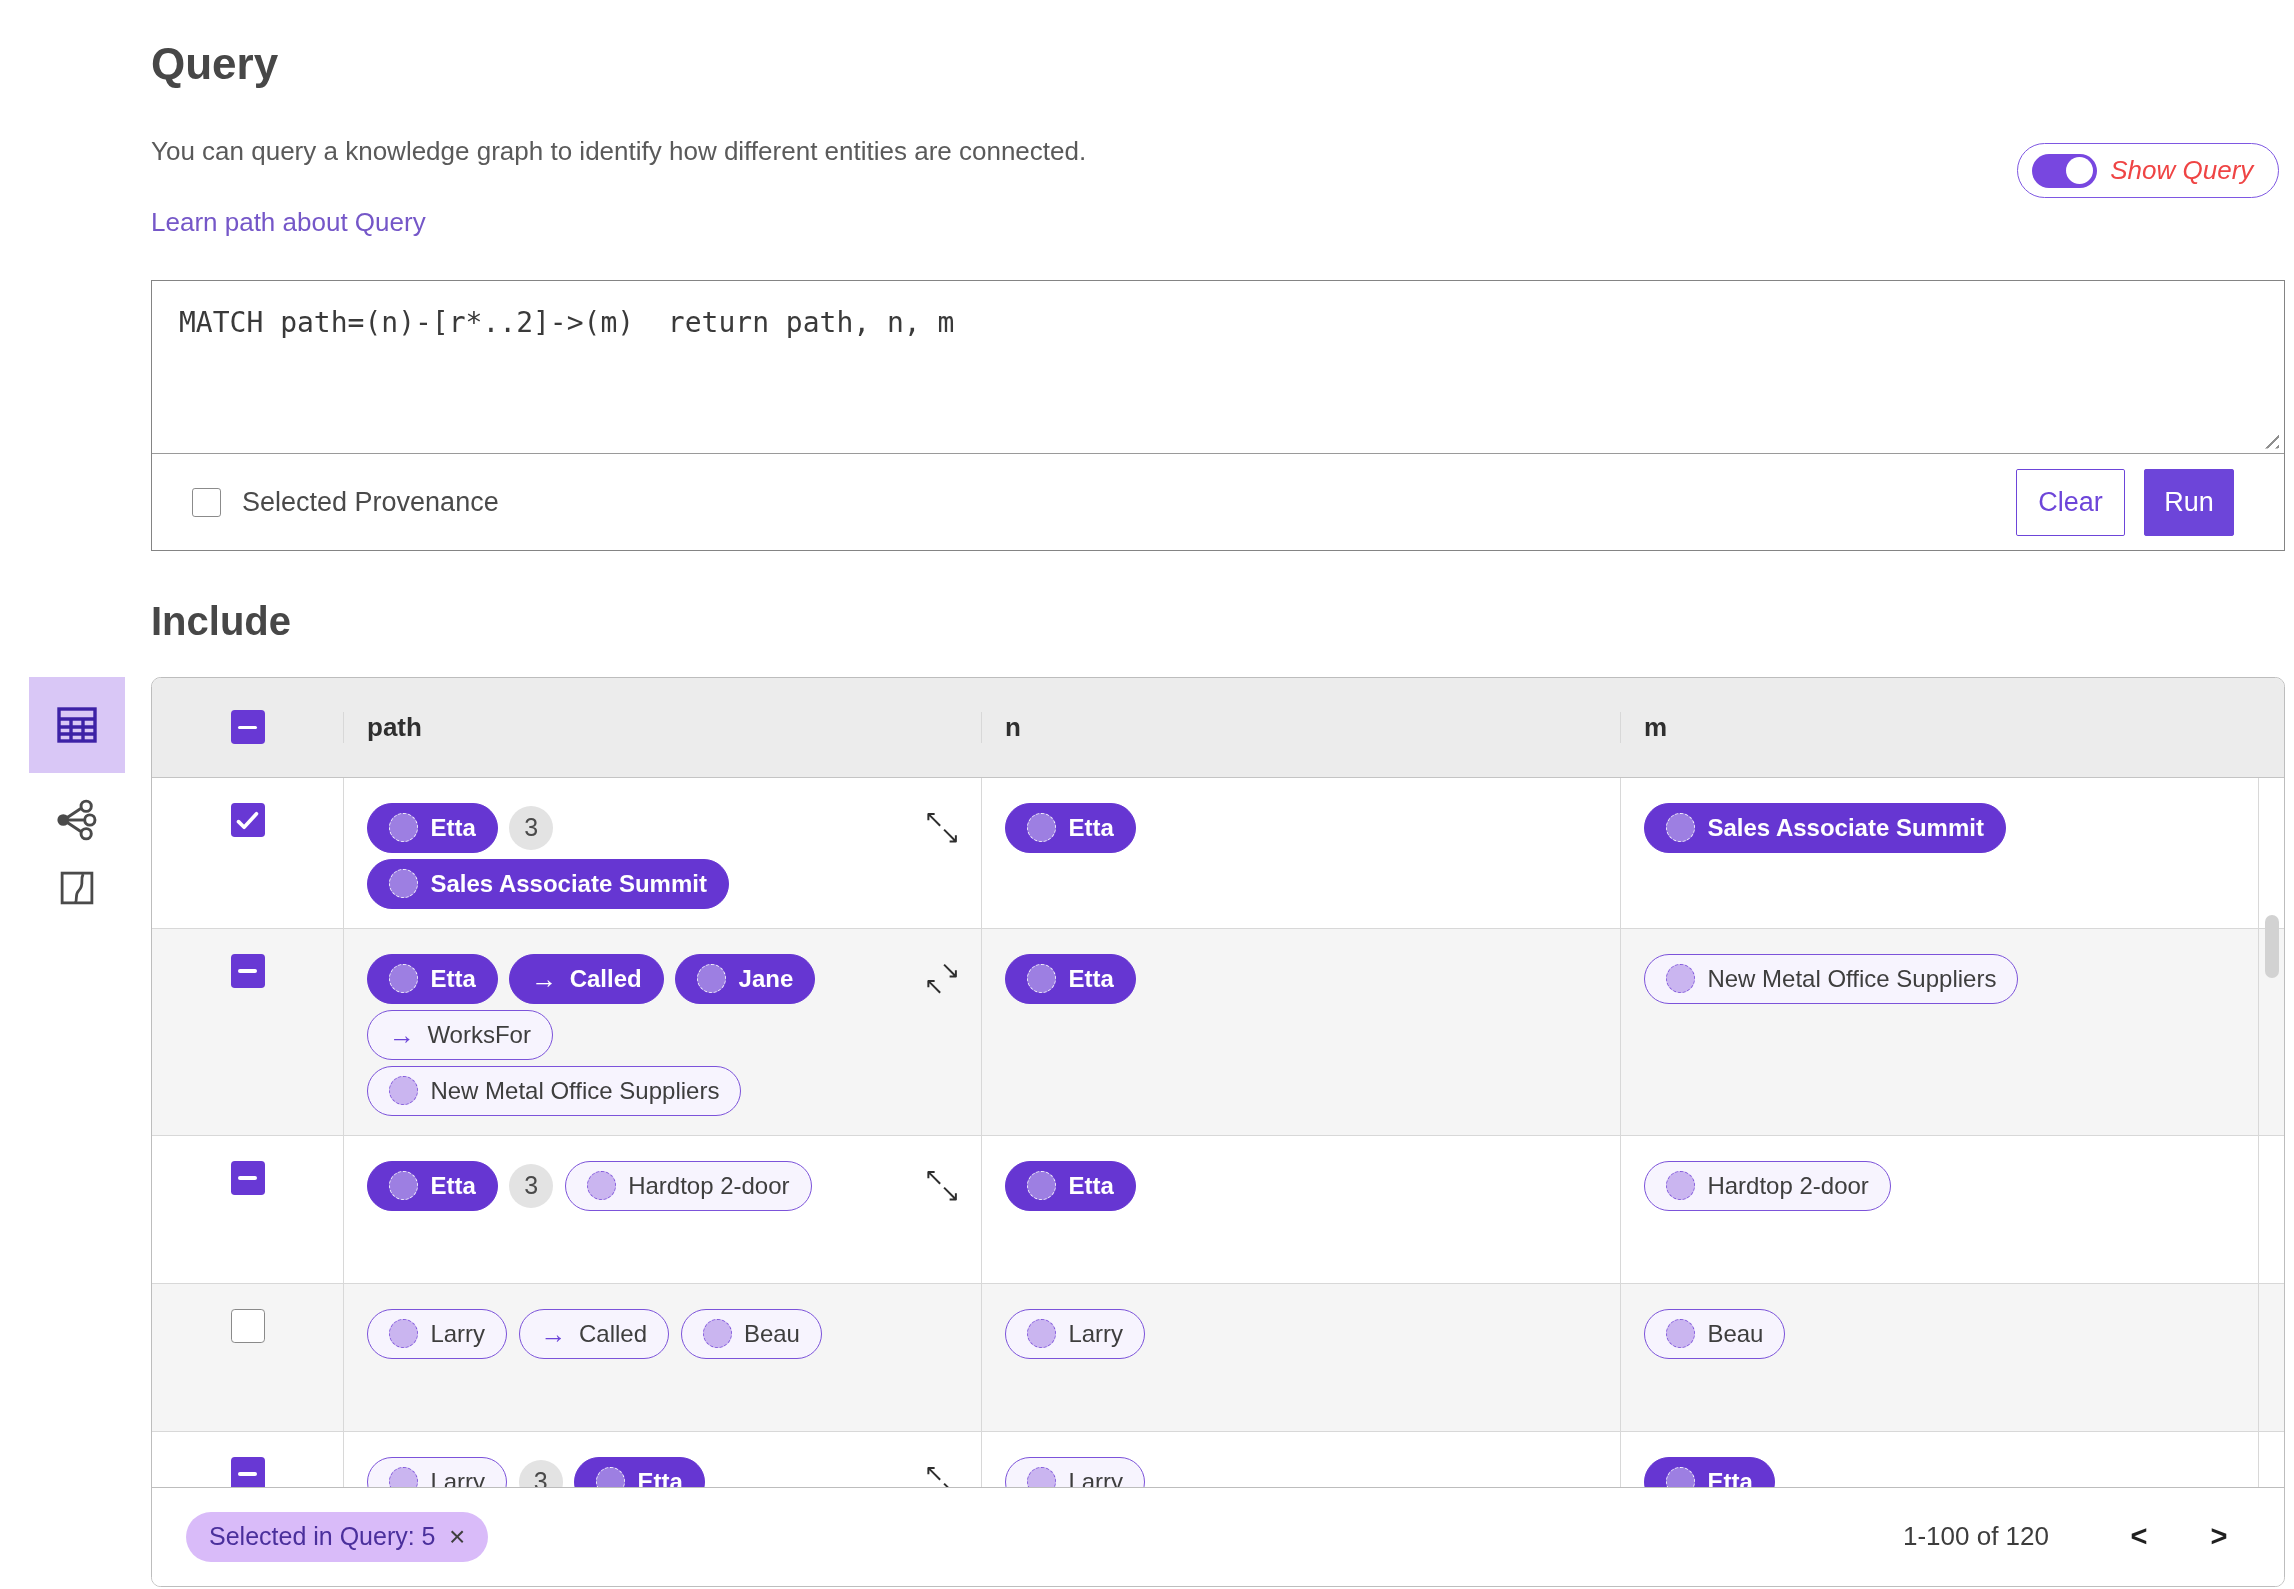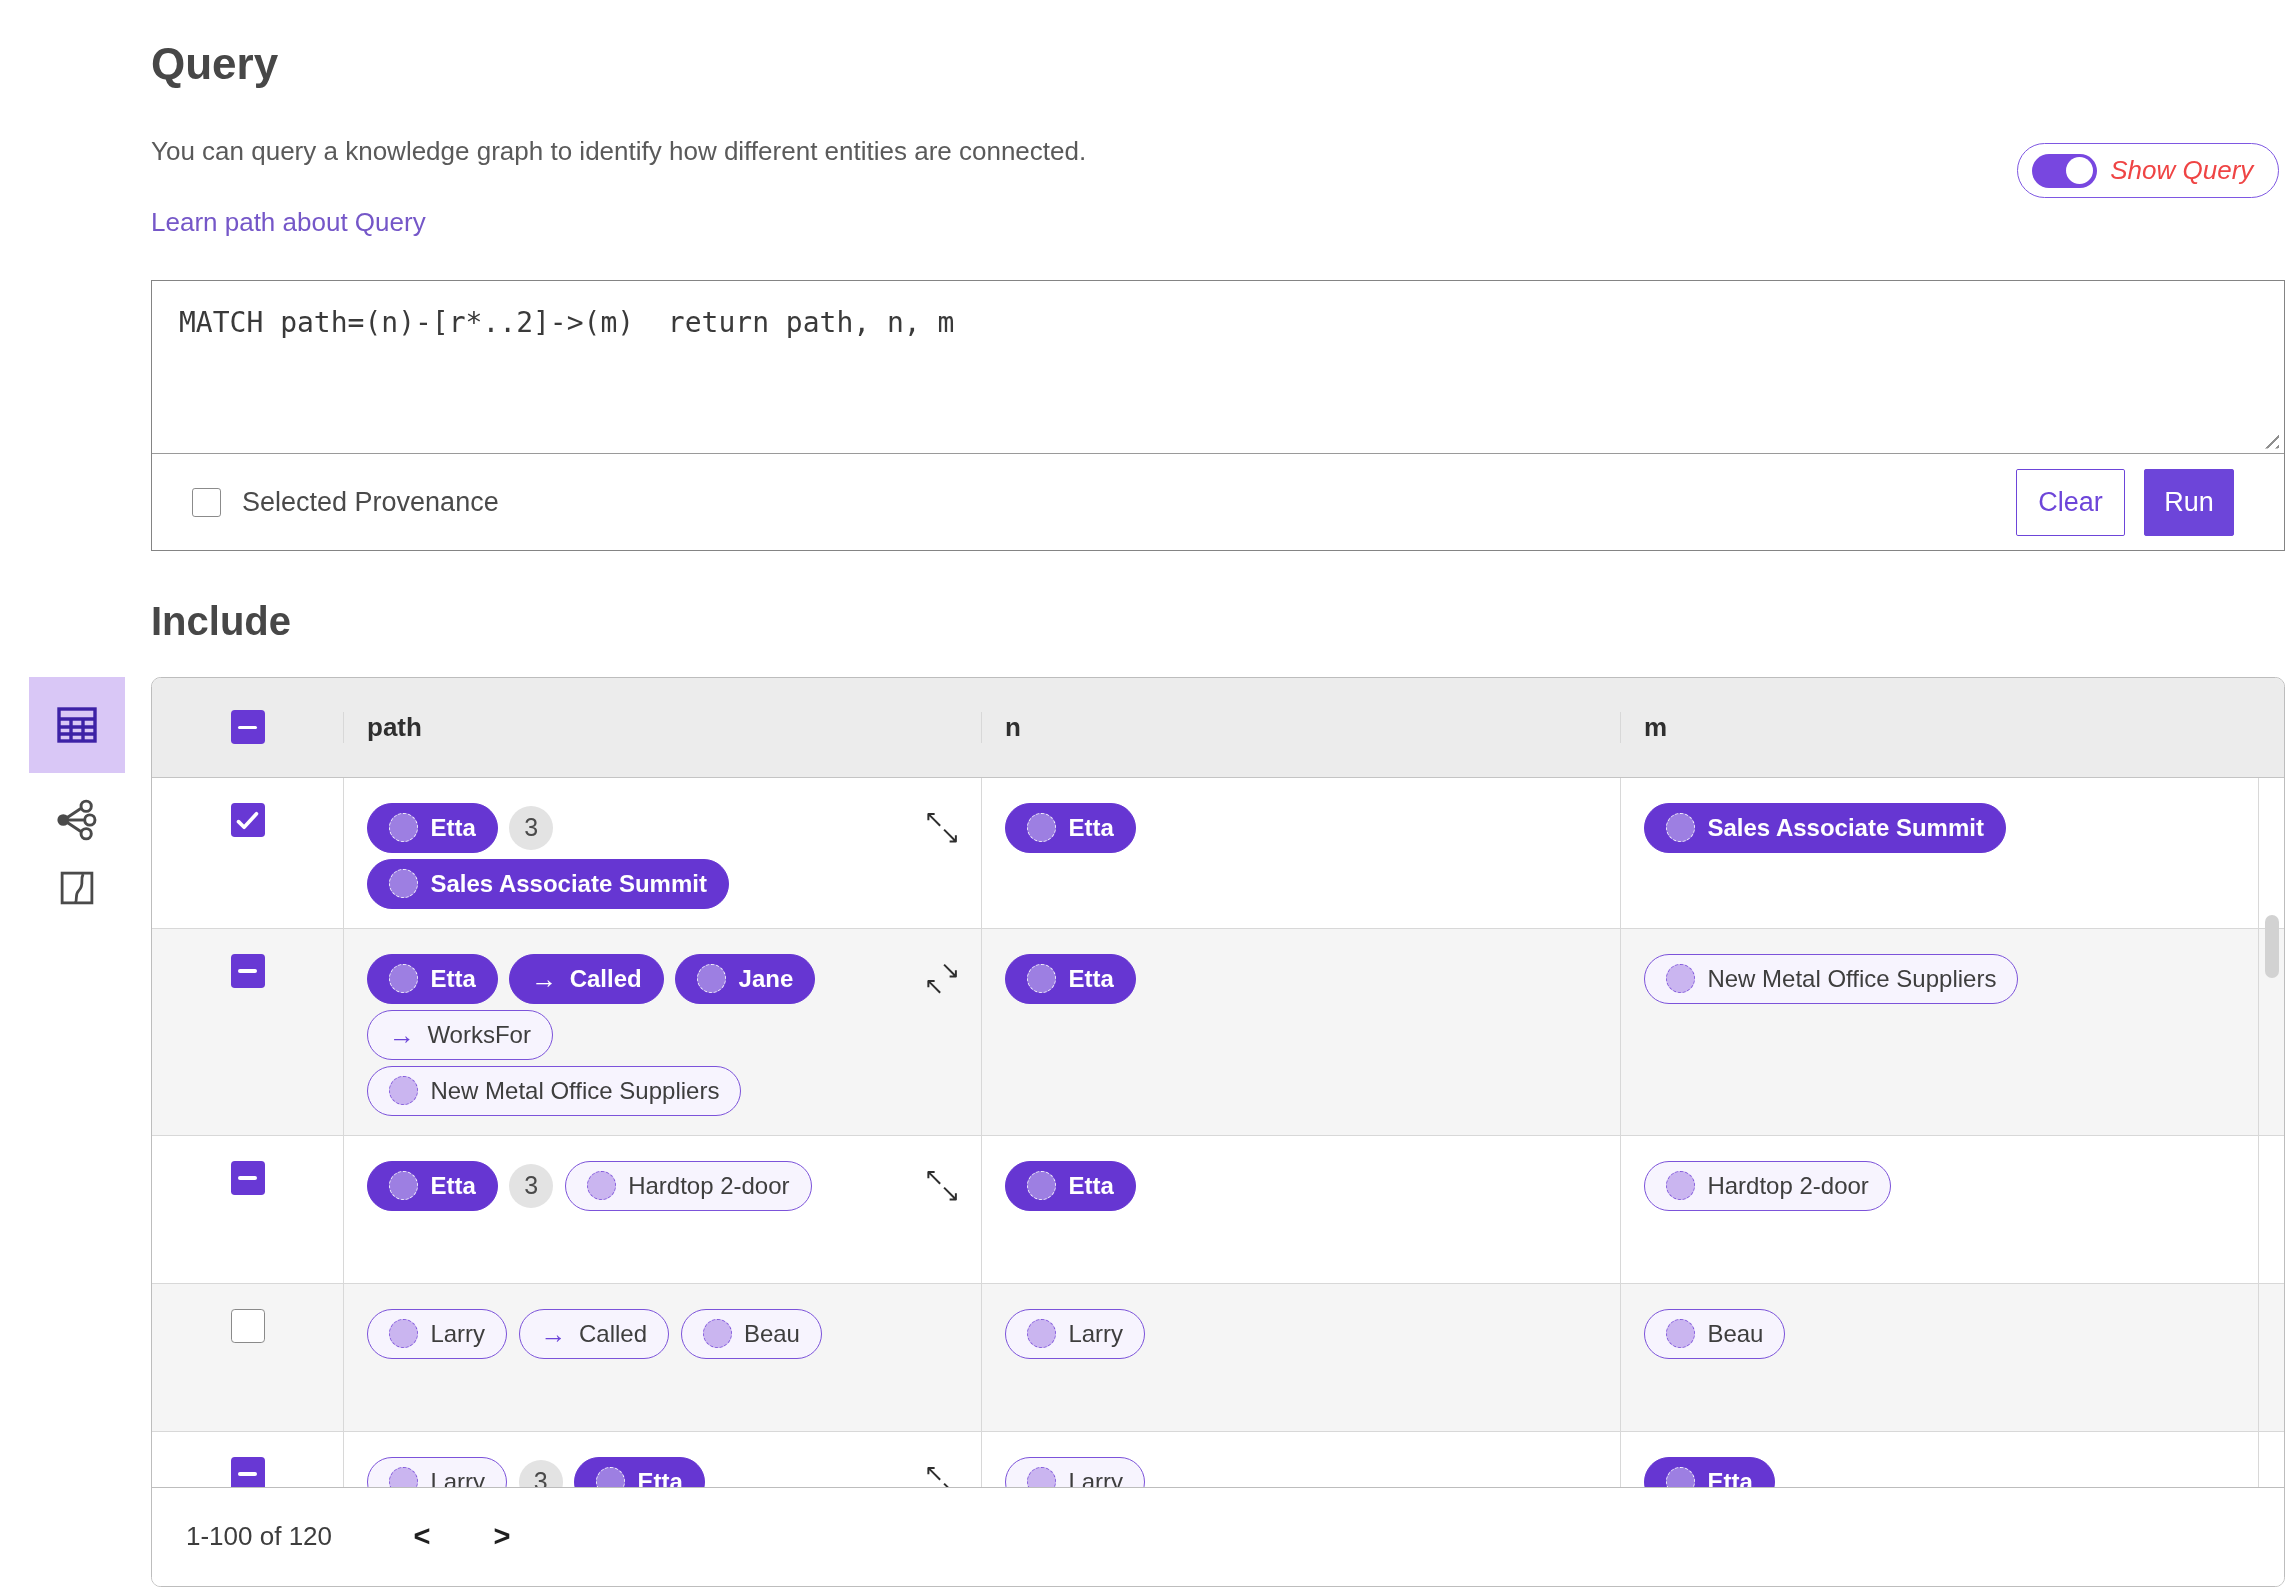--- a/index.html
+++ b/index.html
@@ -401,20 +401,24 @@
                   </span>
                 </div>
               </div>
             </div>
             <div class="c c-gutter"></div>
           </div>
         </div>
       <div class="sb-thumb"></div>
     </div>
     <div class="t-footer">
+      <div class="chip">
+        <span>Selected in Query: 5</span>
+        <span class="x">×</span>
+      </div>
       <div class="pager">
         <span class="range">1-100 of 120</span>
         <span class="pg-btn">&lt;</span>
         <span class="pg-btn">&gt;</span>
       </div>
     </div>
   </div>
 </div>
 
 <div class="sidebar">

